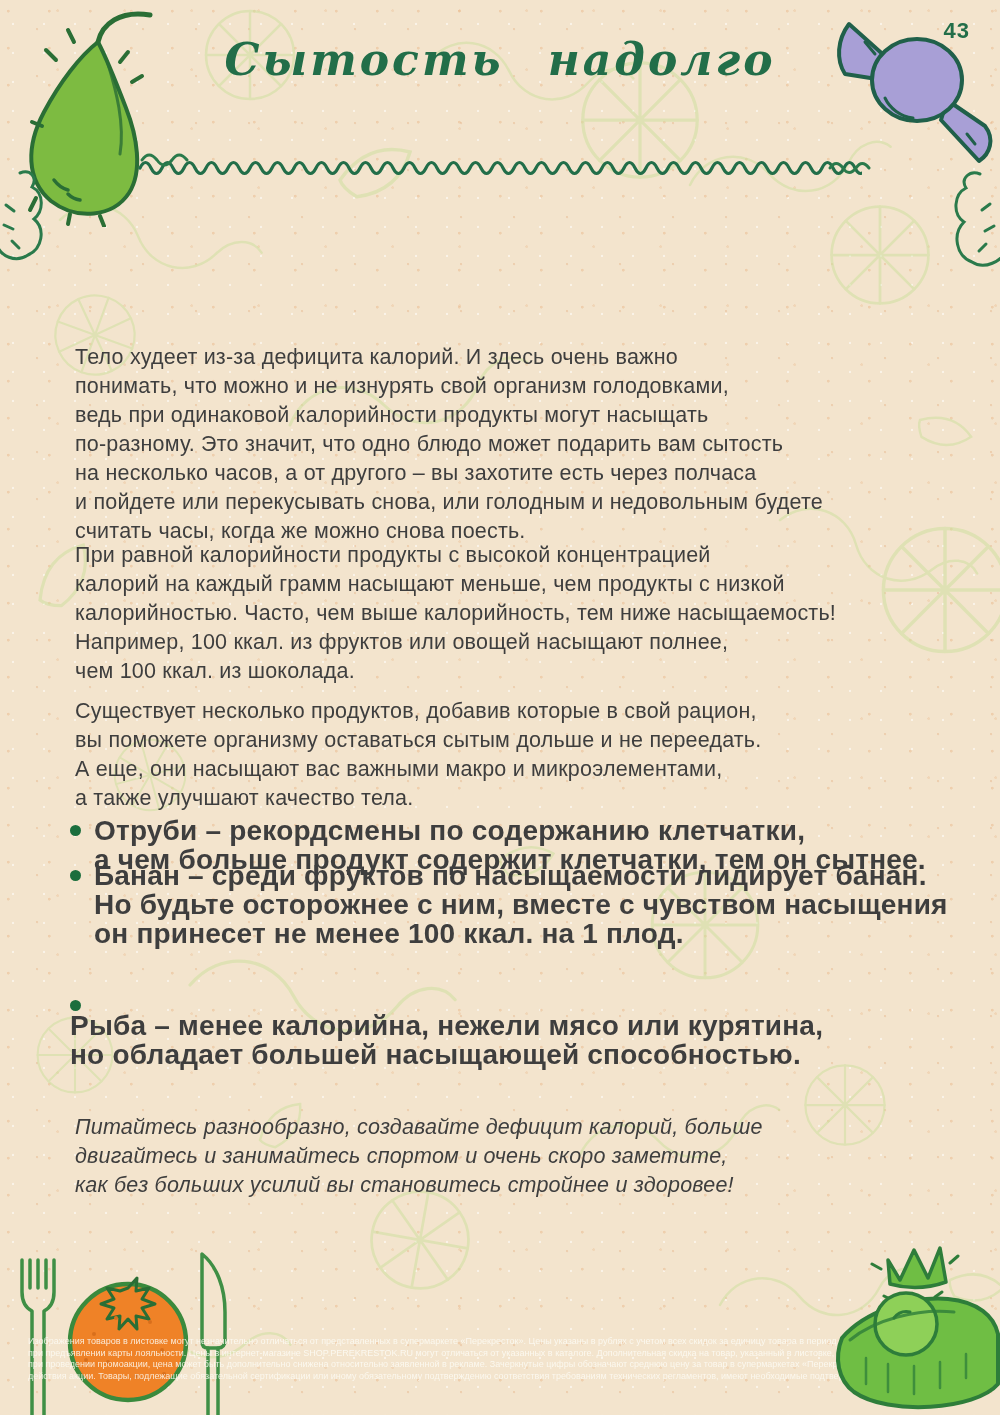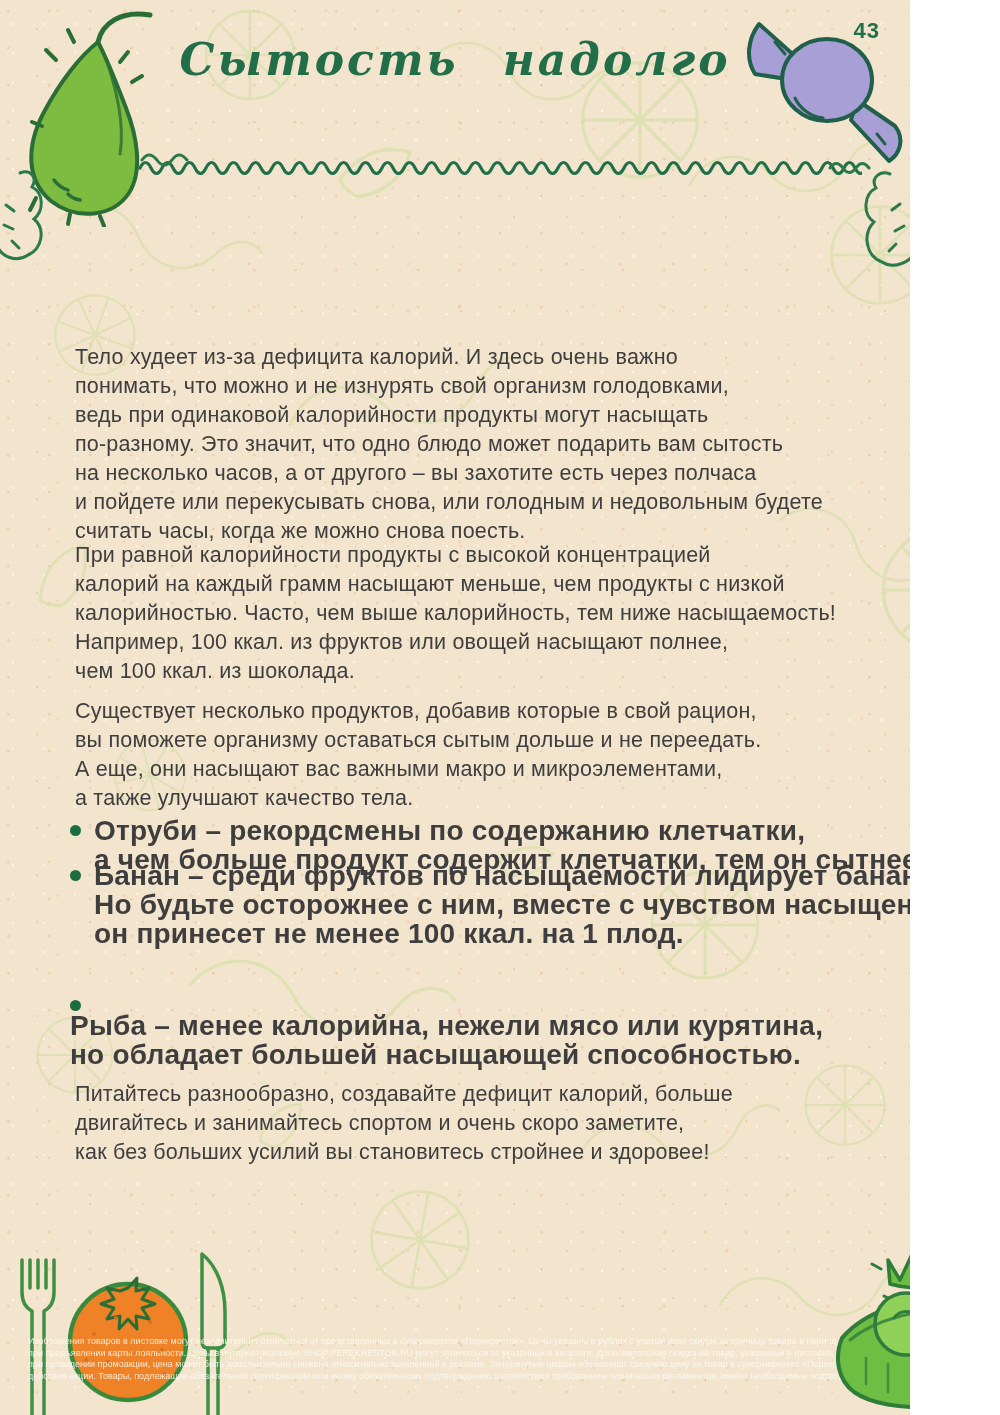--- a/index.html
+++ b/index.html
@@ -1,18 +1,18 @@
 <!DOCTYPE html>
 <html style="--paper: #f3e4cd; --ink: #3e3e3e; --green-dark: #226e49; --green-bullet: #1b6e3d; --green-leaf: #2e7d3a; --green-fill: #7dbb41; --doodle-light: #cfe0a0; --purple: #a89fd6; --orange: #ef8227; --cream: rgba(253,251,245,0.85);"><head>
 <meta charset="utf-8">
 <style>
   html,body{margin:0;padding:0;}
   .page{
     position:relative;
-    width:910px;height:1415px;
+    width:1000px;height:1415px;
     overflow:hidden;
     background-color:var(--paper,#f3e4cd);
     background-image:
       radial-gradient(circle at 20% 30%, rgba(230,172,120,.38) 0 1.2px, transparent 1.7px),
       radial-gradient(circle at 70% 62%, rgba(222,160,108,.30) 0 1px, transparent 1.5px),
       radial-gradient(circle at 42% 82%, rgba(255,255,255,.55) 0 1px, transparent 1.4px),
       radial-gradient(circle at 86% 18%, rgba(235,192,150,.40) 0 1.1px, transparent 1.6px);
     background-size:41px 37px,53px 47px,31px 29px,67px 59px;
     font-family:"Liberation Sans",sans-serif;
   }
@@ -30,21 +30,21 @@
     font-size:44px;color:var(--green-dark,#226e49);
     letter-spacing:3px;word-spacing:26px;
   }
   .wave{position:absolute;left:138px;top:152px;z-index:1;}
   .para{
     position:absolute;left:75px;width:880px;margin:0;z-index:2;
     font-size:21.5px;line-height:29px;color:var(--ink,#3e3e3e);
     white-space:pre-line;letter-spacing:.2px;font-weight:500;
   }
   .p1{top:250px;} .p2{top:343px;} .p3{top:541px;} .p4{top:697px;}
-  .closing{top:1080px;}
+  .closing{top:1113px;font-style:italic;}
   .bullet{
     position:absolute;left:70px;width:890px;z-index:2;
     display:flex;align-items:flex-start;
   }
   .b1{top:816px;} .b2{top:861px;} .b3{top:991px;flex-direction:column;} .b4{top:1061px;}
   .dot{
     flex:0 0 auto;width:11px;height:11px;border-radius:50%;
     background:var(--green-bullet,#1b6e3d);margin:9px 13px 0 0;
   }
   .btext{

